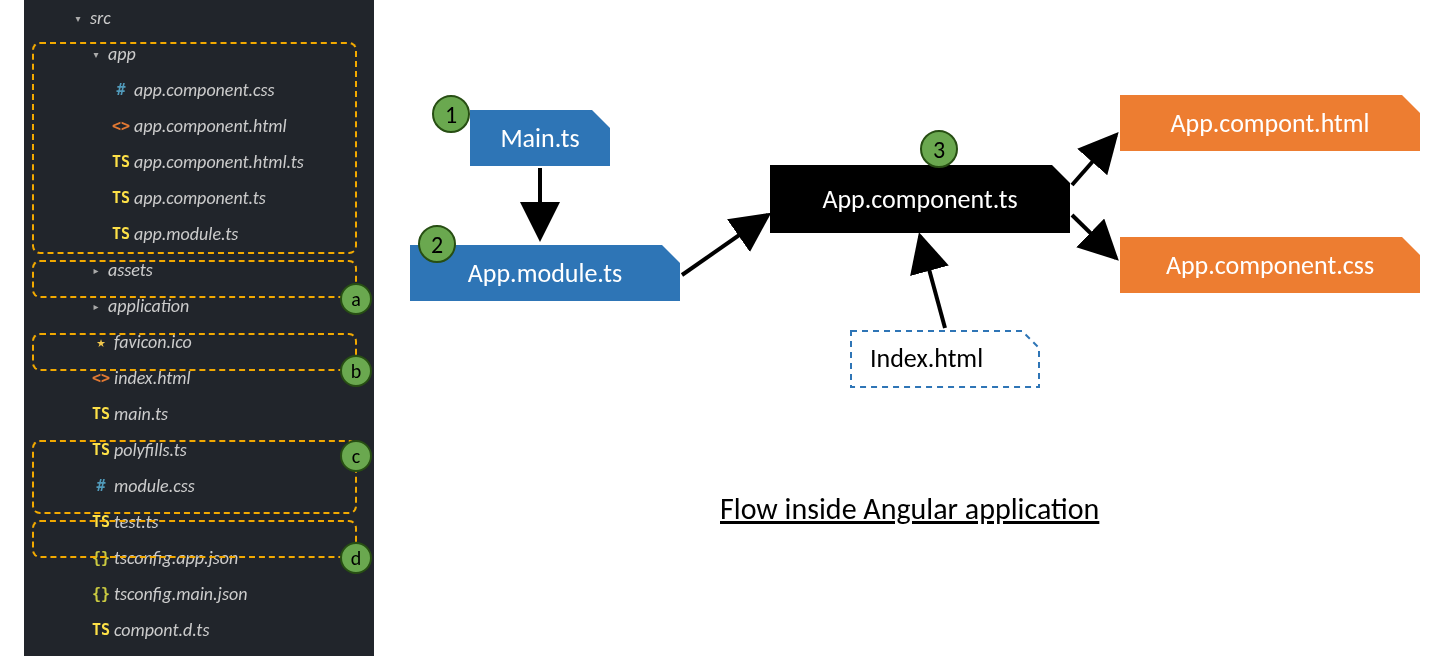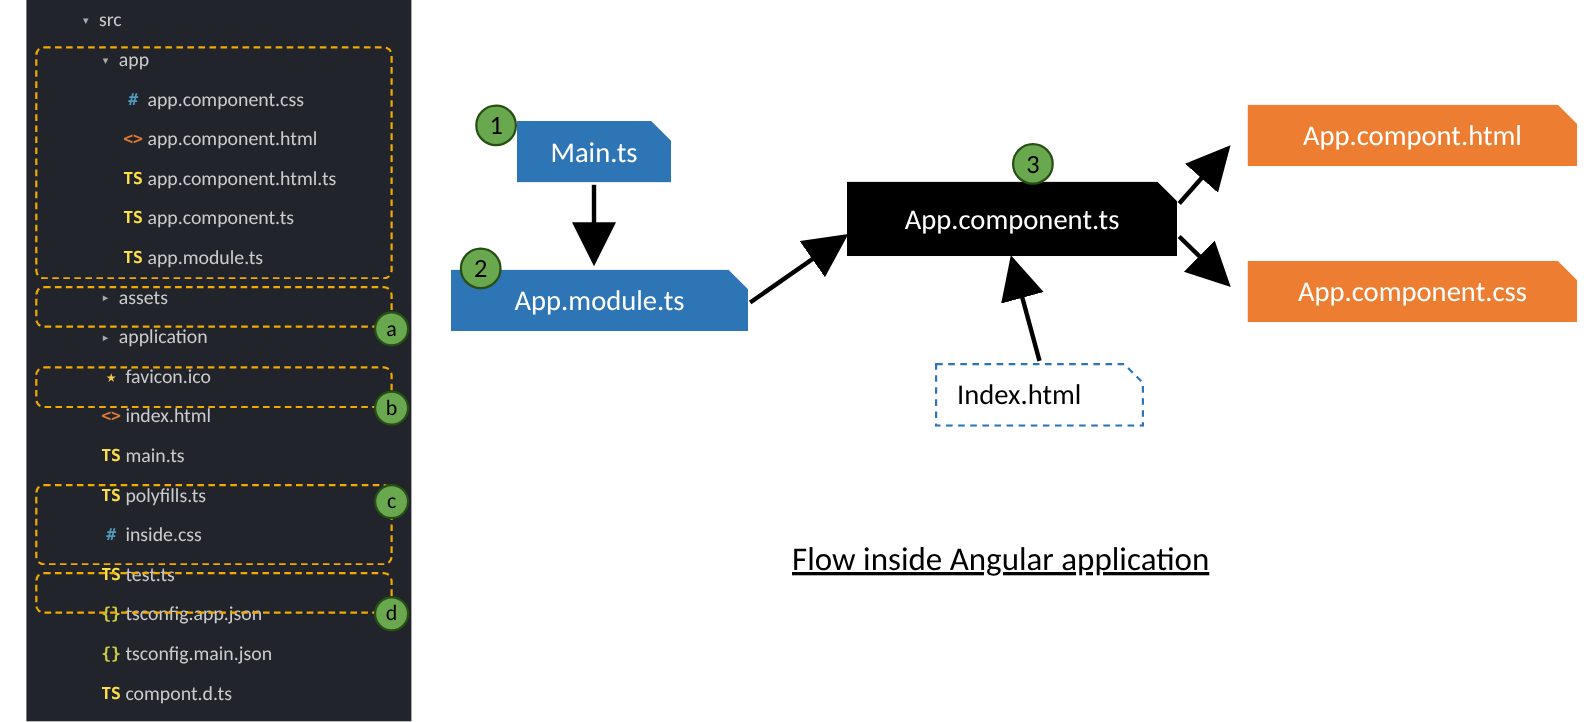--- a/index.html
+++ b/index.html
@@ -41,21 +41,21 @@
     font-size: 10px;
     color: #aaa;
   }
   .tree-row .ficon {
     width: 26px;
     display: inline-flex; align-items: center; justify-content: center;
     font-family: Consolas, monospace;
     font-size: 15px;
     font-weight: bold;
   }
-  .tree-row .flabel { color: #ccc; }
+  .tree-row .flabel { color: #ccc; font-style: italic; }
   .ic-hash   { color: #519aba; }
   .ic-html   { color: #e37933; }
   .ic-ts     { color: #fde047; font-size:13px; }
   .ic-star   { color: #f2c74c; }
   .ic-json   { color: #cbcb41; }
 
   
   .dash-box {
     position: absolute;
     border: 2px dashed #f2a900;
@@ -86,21 +86,21 @@
   .tag-shape {
     position: absolute;
     padding: 12px 22px;
     color: #fff;
     font-size: 26px;
     text-align: center;
     clip-path: polygon(0 0, calc(100% - 18px) 0, 100% 18px, 100% 100%, 0 100%);
   }
   .tag-blue   { background: #2e75b6; }
   .tag-black  { background: #000; }
-  .tag-orange { background: #ed7d31; margin-left: 14px; }
+  .tag-orange { background: #ed7d31; }
   
   .tag-dashed-wrap {
     position: absolute;
   }
   .tag-dashed-wrap svg { display:block; }
 
   .num-badge {
     position: absolute;
     width: 38px; height: 38px;
     border-radius: 50%;
@@ -178,21 +178,21 @@
   <div class="tree-row lvl1">
     <span class="ficon ic-ts">TS</span>
     <span class="flabel">main.ts</span>
   </div>
   <div class="tree-row lvl1">
     <span class="ficon ic-ts">TS</span>
     <span class="flabel">polyfills.ts</span>
   </div>
   <div class="tree-row lvl1">
     <span class="ficon ic-hash">#</span>
-    <span class="flabel">inside.css</span>
+    <span class="flabel">module.css</span>
   </div>
   <div class="tree-row lvl1">
     <span class="ficon ic-ts">TS</span>
     <span class="flabel">test.ts</span>
   </div>
   <div class="tree-row lvl1">
     <span class="ficon ic-json">{}</span>
     <span class="flabel">tsconfig.app.json</span>
   </div>
   <div class="tree-row lvl1">

